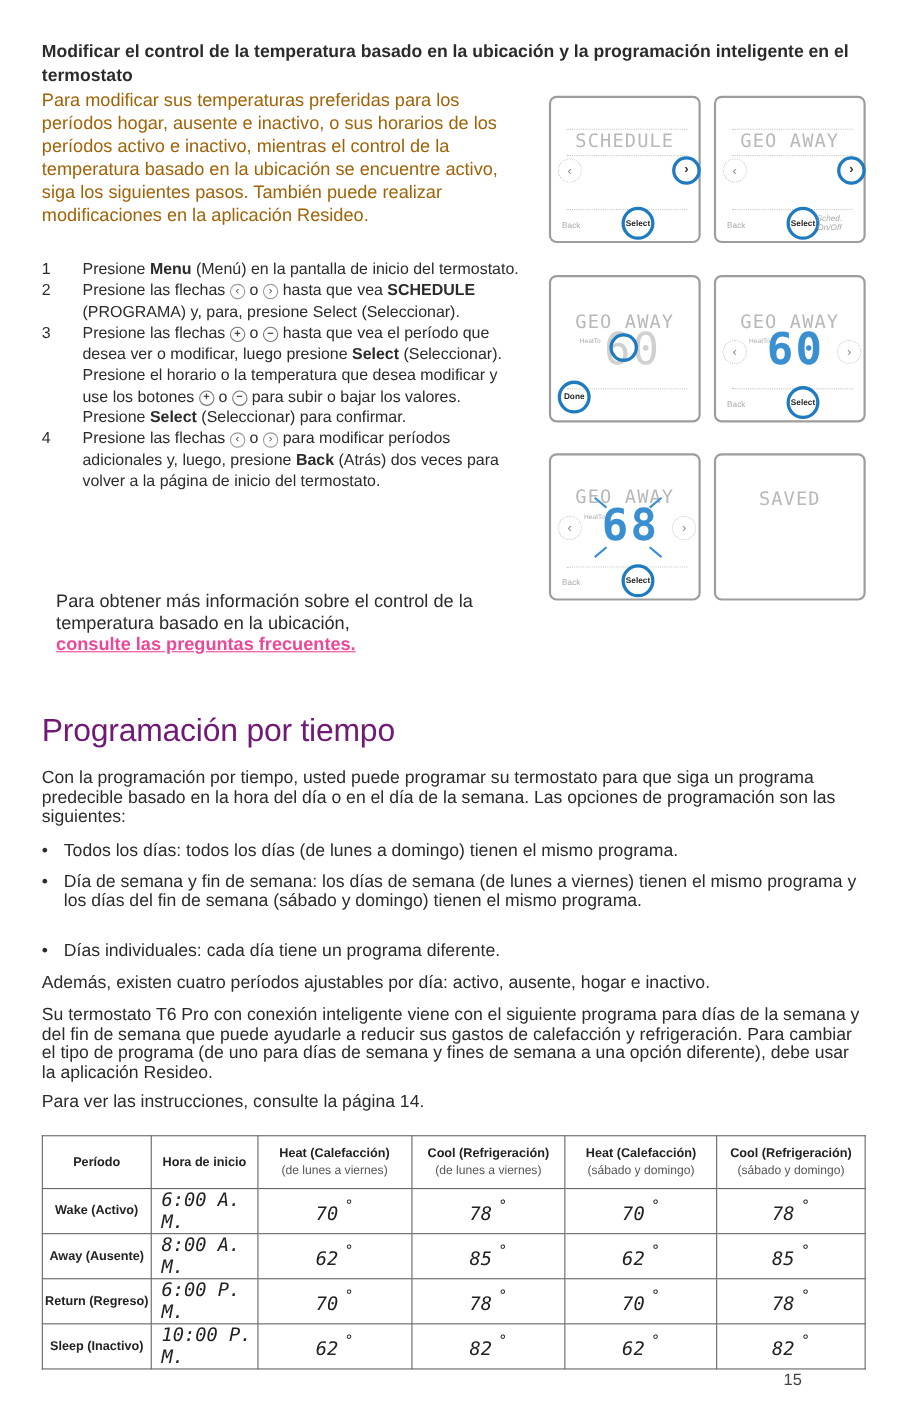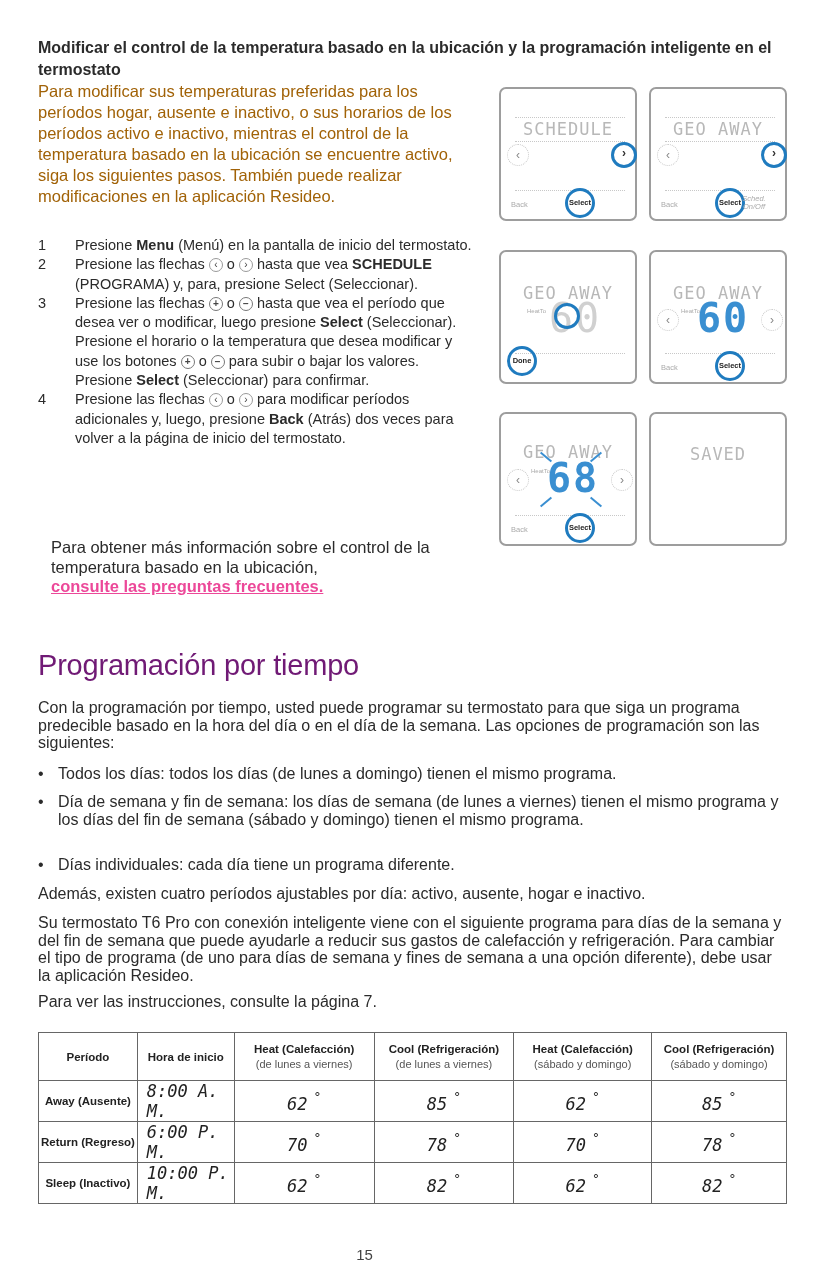--- a/index.html
+++ b/index.html
@@ -44,21 +44,21 @@
   table.sched { position: absolute; left: 38px; top: 1032px; width: 749px; border-collapse: collapse; border: 1px solid #c4b5fd; }
   table.sched th, table.sched td { border: 1px solid #666; text-align: center; color: #222; }
   table.sched th { height: 48px; font-size: 11.5px; font-weight: bold; }
   table.sched th .sm { display: block; font-weight: normal; font-size: 11px; color: #555; margin-top: 3px; }
   table.sched td { height: 37.5px; }
   table.sched td.per { font-size: 11.5px; font-weight: bold; }
   table.sched td.time { font-family: "DejaVu Sans Mono", monospace; font-style: italic; font-size: 17px; text-align: left; padding-left: 9px; }
   table.sched td.temp { font-family: "DejaVu Sans Mono", monospace; font-style: italic; font-size: 17px; }
   table.sched td.temp .deg { font-style: normal; font-size: 13px; vertical-align: 9px; margin-left: 6px; }
 
-  .pagenum { position: absolute; left: 0; width: 729px; top: 1246px; text-align: center; font-size: 15px; color: #444; }
+  .pagenum { position: absolute; left: 0; width: 729px; top: 1246px; text-align: right; font-size: 15px; color: #444; }
 </style>
 </head>
 <body>
 
 <div class="h-sub">Modificar el control de la temperatura basado en la ubicación y la programación inteligente en el termostato</div>
 <div class="intro">Para modificar sus temperaturas preferidas para los períodos hogar, ausente e inactivo, o sus horarios de los períodos activo e inactivo, mientras el control de la temperatura basado en la ubicación se encuentre activo, siga los siguientes pasos. También puede realizar modificaciones en la aplicación Resideo.</div>
 
 <div class="steps">
   <div class="step">
     <span class="num">1</span>
@@ -156,21 +156,21 @@
   <span class="dot">•</span>
   <span><b>Día de semana y fin de semana:</b><span> los días de semana (de lunes a viernes) tienen el mismo programa y los días del fin de semana (sábado y domingo) tienen el mismo programa.</span></span>
 </div>
 <div class="bul" style="top:856px;">
   <span class="dot">•</span>
   <span><b>Días individuales:</b><span> cada día tiene un programa diferente.</span></span>
 </div>
 
 <div class="para" style="top:885px;">Además, existen cuatro períodos ajustables por día: activo, ausente, hogar e inactivo.</div>
 <div class="para" style="top:914px;">Su termostato T6 Pro con conexión inteligente viene con el siguiente programa para días de la semana y del fin de semana que puede ayudarle a reducir sus gastos de calefacción y refrigeración. Para cambiar el tipo de programa (de uno para días de semana y fines de semana a una opción diferente), debe usar la aplicación Resideo.</div>
-<div class="para" style="top:993px;">Para ver las instrucciones, consulte la página 7.</div>
+<div class="para" style="top:993px;">Para ver las instrucciones, consulte la página 14.</div>
 
 <table class="sched">
   <colgroup>
     <col style="width:99px">
       <col style="width:97px">
       <col style="width:140px">
       <col style="width:140px">
       <col style="width:138px">
       <col style="width:135px">
   </colgroup>
@@ -179,20 +179,28 @@
       <th><span>Período</span></th>
       <th><span>Hora de inicio</span></th>
       <th><span>Heat (Calefacción)</span><span class="sm">(de lunes a viernes)</span></th>
       <th><span>Cool (Refrigeración)</span><span class="sm">(de lunes a viernes)</span></th>
       <th><span>Heat (Calefacción)</span><span class="sm">(sábado y domingo)</span></th>
       <th><span>Cool (Refrigeración)</span><span class="sm">(sábado y domingo)</span></th>
     </tr>
   </thead>
   <tbody>
     <tr>
+      <td class="per">Wake (Activo)</td>
+      <td class="time">6:00 A. M.</td>
+      <td class="temp"><span>70</span><span class="deg">°</span></td>
+      <td class="temp"><span>78</span><span class="deg">°</span></td>
+      <td class="temp"><span>70</span><span class="deg">°</span></td>
+      <td class="temp"><span>78</span><span class="deg">°</span></td>
+    </tr>
+    <tr>
       <td class="per">Away (Ausente)</td>
       <td class="time">8:00 A. M.</td>
       <td class="temp"><span>62</span><span class="deg">°</span></td>
       <td class="temp"><span>85</span><span class="deg">°</span></td>
       <td class="temp"><span>62</span><span class="deg">°</span></td>
       <td class="temp"><span>85</span><span class="deg">°</span></td>
     </tr>
     <tr>
       <td class="per">Return (Regreso)</td>
       <td class="time">6:00 P. M.</td>

